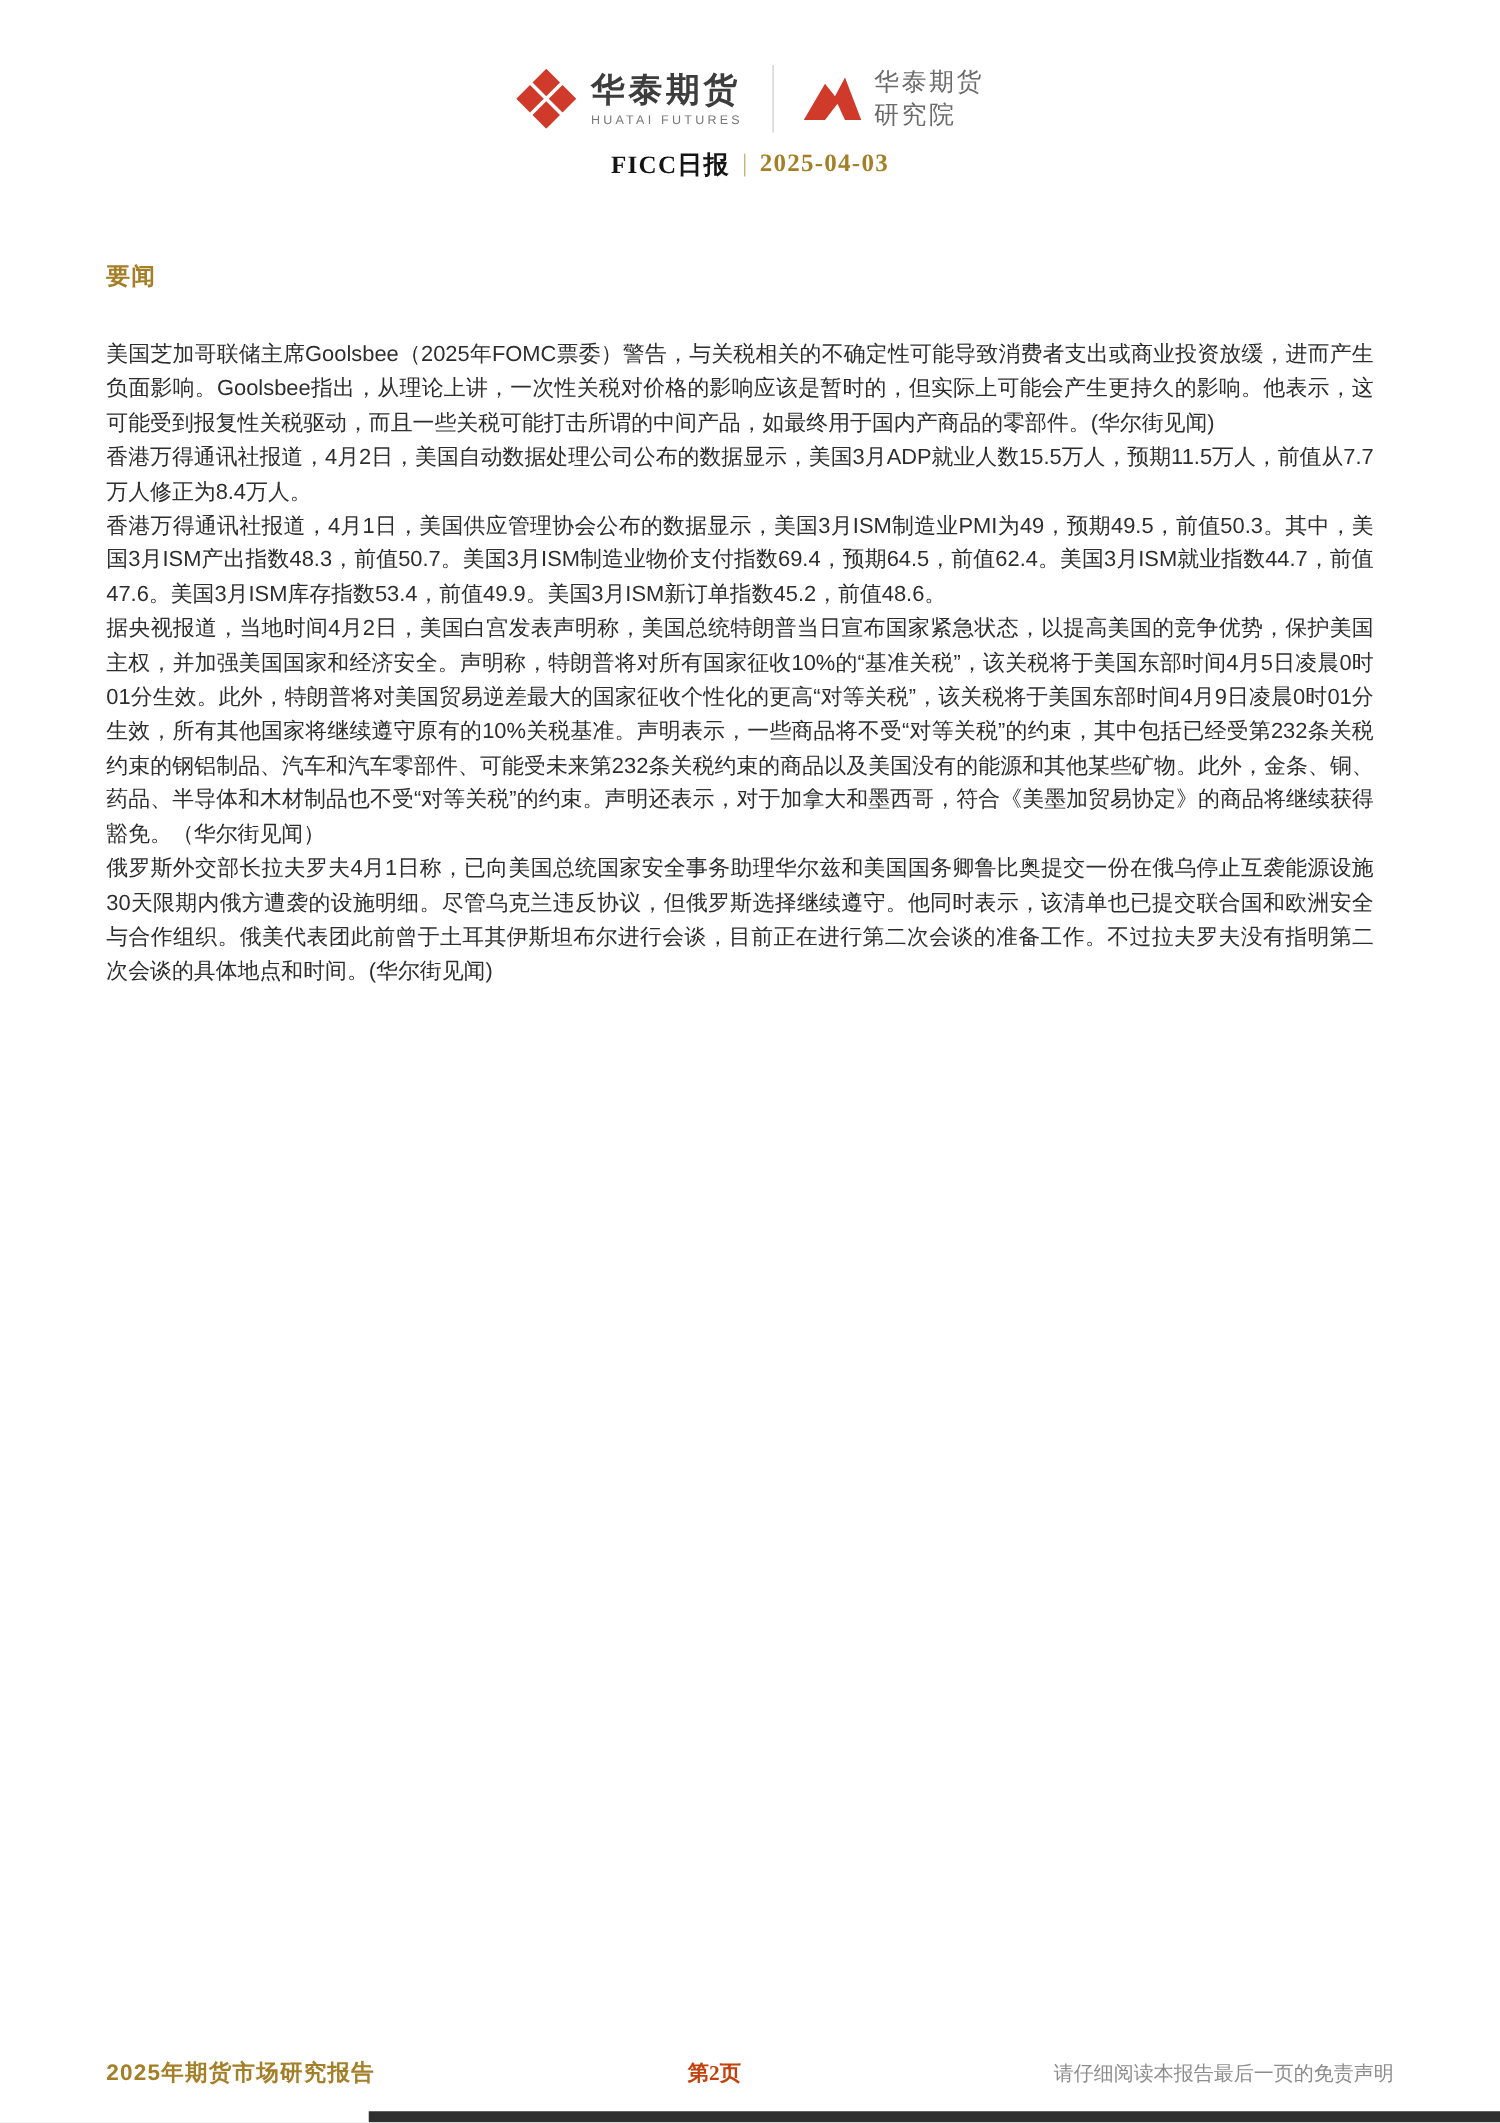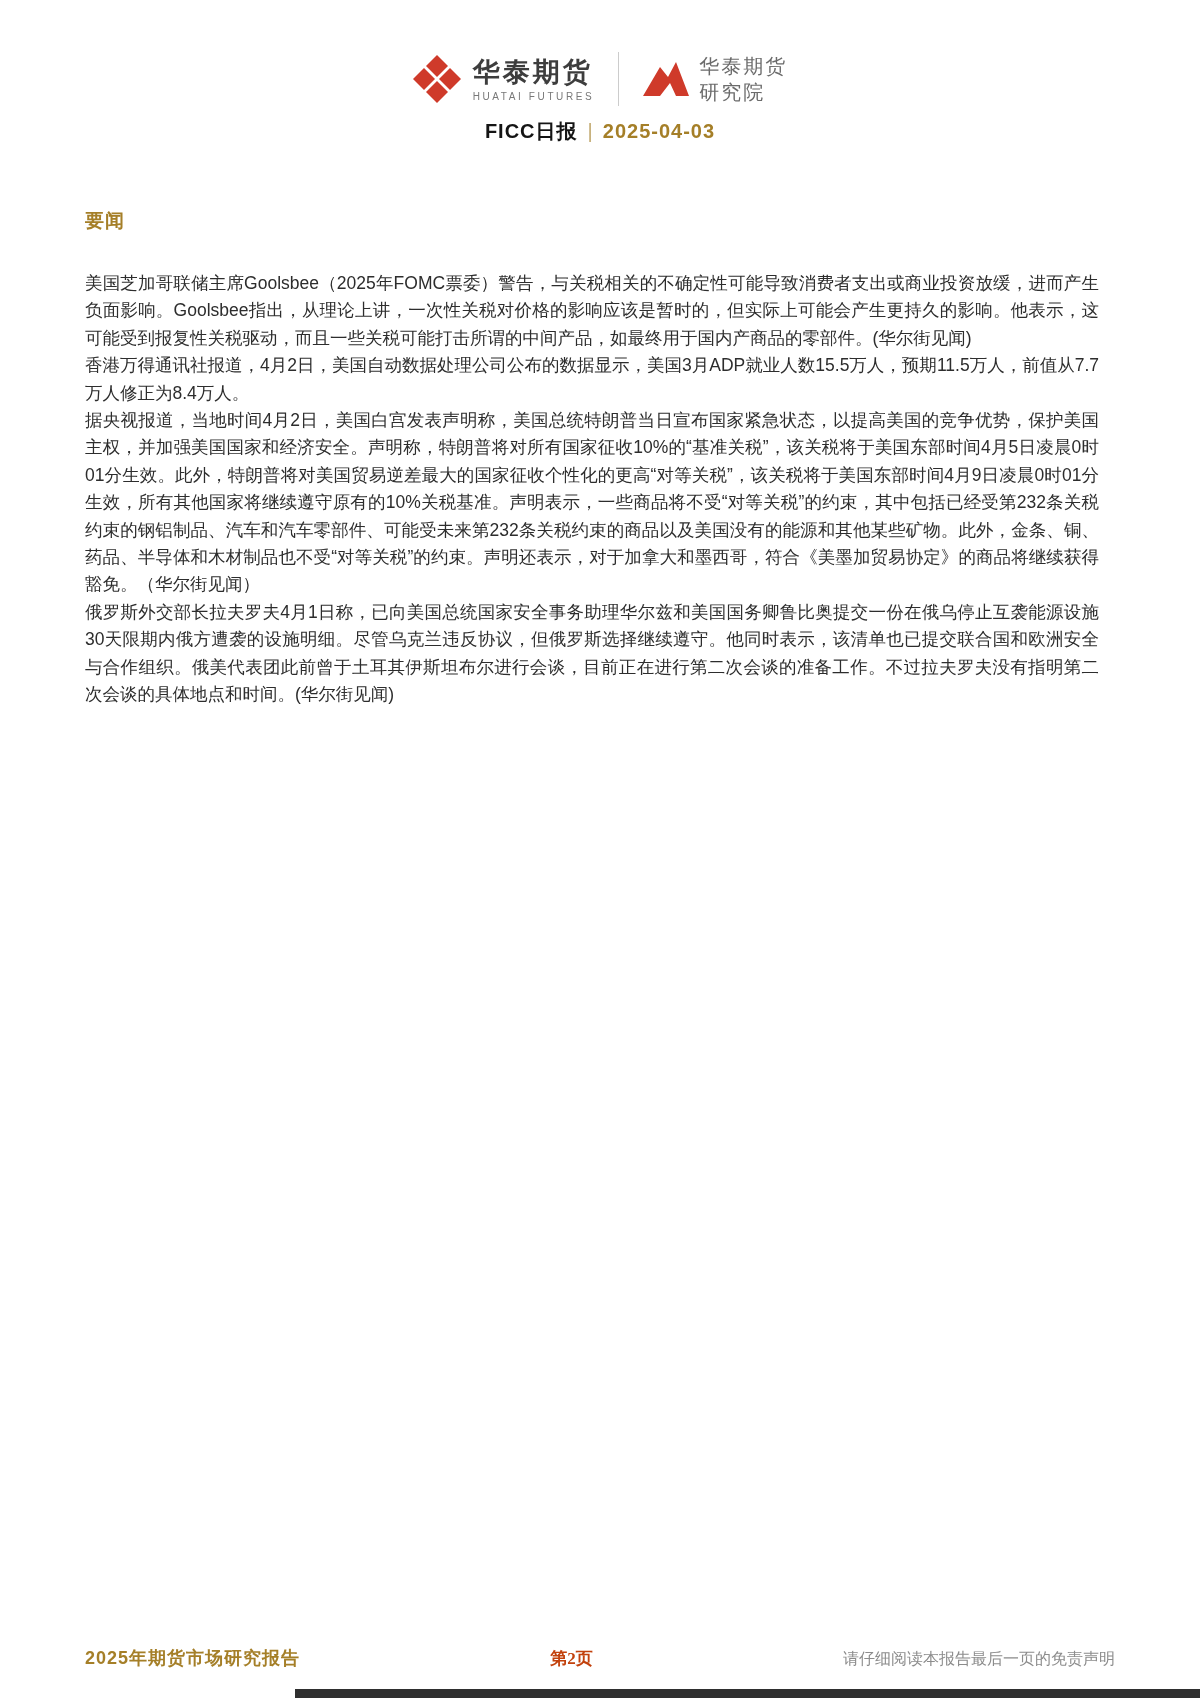--- a/index.html
+++ b/index.html
@@ -28,21 +28,21 @@
   .brand-block { display: flex; align-items: center; }
   .logo-icon { width: 48px; height: 48px; margin-right: 12px; flex: 0 0 auto; }
   .brand-text { display: flex; flex-direction: column; }
   .brand-cn { font-size: 27px; font-weight: 700; color: #3d3d3d; letter-spacing: 3px; line-height: 30px; }
   .brand-en { font-size: 10px; color: #787878; letter-spacing: 2.6px; margin-top: 4px; }
   .header-divider { width: 1px; height: 54px; background: #cccccc; margin: 0 24px; align-self: center; }
   .inst-icon { width: 46px; height: 38px; margin-right: 10px; flex: 0 0 auto; }
   .inst-text { display: flex; flex-direction: column; justify-content: center; }
   .inst-line { font-size: 20px; color: #6b6b6b; letter-spacing: 2px; line-height: 26px; }
 
-  .report-meta { margin-top: 12px; font-size: 20px; display: flex; align-items: center; white-space: nowrap; }
+  .report-meta { margin-top: 12px; font-size: 20px; display: flex; align-items: center; white-space: nowrap; font-family: Liberation Serif, serif; }
   .report-type { font-weight: 700; color: #141414; letter-spacing: 1px; }
   .meta-sep { color: #c3ab72; margin: 0 10px; font-weight: 300; }
   .report-date { color: #a57f28; font-weight: 700; letter-spacing: 1px; }
 
   
   .content { position: absolute; top: 208px; left: 85px; right: 101px; }
   .section-title { font-size: 19px; font-weight: 700; color: #a57f28; margin-bottom: 36px; letter-spacing: 1px; }
   .para {
     font-size: 17.5px;
     line-height: 27.4px;
@@ -112,20 +112,21 @@
       <span class="report-type">FICC日报</span>
       <span class="meta-sep">|</span>
       <span class="report-date">2025-04-03</span>
     </div>
   </header>
 
   <main class="content">
     <h2 class="section-title">要闻</h2>
     <p class="para">美国芝加哥联储主席Goolsbee（2025年FOMC票委）警告，与关税相关的不确定性可能导致消费者支出或商业投资放缓，进而产生负面影响。Goolsbee指出，从理论上讲，一次性关税对价格的影响应该是暂时的，但实际上可能会产生更持久的影响。他表示，这可能受到报复性关税驱动，而且一些关税可能打击所谓的中间产品，如最终用于国内产商品的零部件。(华尔街见闻)</p>
     <p class="para">香港万得通讯社报道，4月2日，美国自动数据处理公司公布的数据显示，美国3月ADP就业人数15.5万人，预期11.5万人，前值从7.7万人修正为8.4万人。</p>
+    <p class="para">香港万得通讯社报道，4月1日，美国供应管理协会公布的数据显示，美国3月ISM制造业PMI为49，预期49.5，前值50.3。其中，美国3月ISM产出指数48.3，前值50.7。美国3月ISM制造业物价支付指数69.4，预期64.5，前值62.4。美国3月ISM就业指数44.7，前值47.6。美国3月ISM库存指数53.4，前值49.9。美国3月ISM新订单指数45.2，前值48.6。</p>
     <p class="para">据央视报道，当地时间4月2日，美国白宫发表声明称，美国总统特朗普当日宣布国家紧急状态，以提高美国的竞争优势，保护美国主权，并加强美国国家和经济安全。声明称，特朗普将对所有国家征收10%的“基准关税”，该关税将于美国东部时间4月5日凌晨0时01分生效。此外，特朗普将对美国贸易逆差最大的国家征收个性化的更高“对等关税”，该关税将于美国东部时间4月9日凌晨0时01分生效，所有其他国家将继续遵守原有的10%关税基准。声明表示，一些商品将不受“对等关税”的约束，其中包括已经受第232条关税约束的钢铝制品、汽车和汽车零部件、可能受未来第232条关税约束的商品以及美国没有的能源和其他某些矿物。此外，金条、铜、药品、半导体和木材制品也不受“对等关税”的约束。声明还表示，对于加拿大和墨西哥，符合《美墨加贸易协定》的商品将继续获得豁免。（华尔街见闻）</p>
     <p class="para">俄罗斯外交部长拉夫罗夫4月1日称，已向美国总统国家安全事务助理华尔兹和美国国务卿鲁比奥提交一份在俄乌停止互袭能源设施30天限期内俄方遭袭的设施明细。尽管乌克兰违反协议，但俄罗斯选择继续遵守。他同时表示，该清单也已提交联合国和欧洲安全与合作组织。俄美代表团此前曾于土耳其伊斯坦布尔进行会谈，目前正在进行第二次会谈的准备工作。不过拉夫罗夫没有指明第二次会谈的具体地点和时间。(华尔街见闻)</p>
   </main>
 
   <footer class="footer">
     <div class="footer-left">2025年期货市场研究报告</div>
     <div class="footer-center">第2页</div>
     <div class="footer-right">请仔细阅读本报告最后一页的免责声明</div>
   </footer>
 

